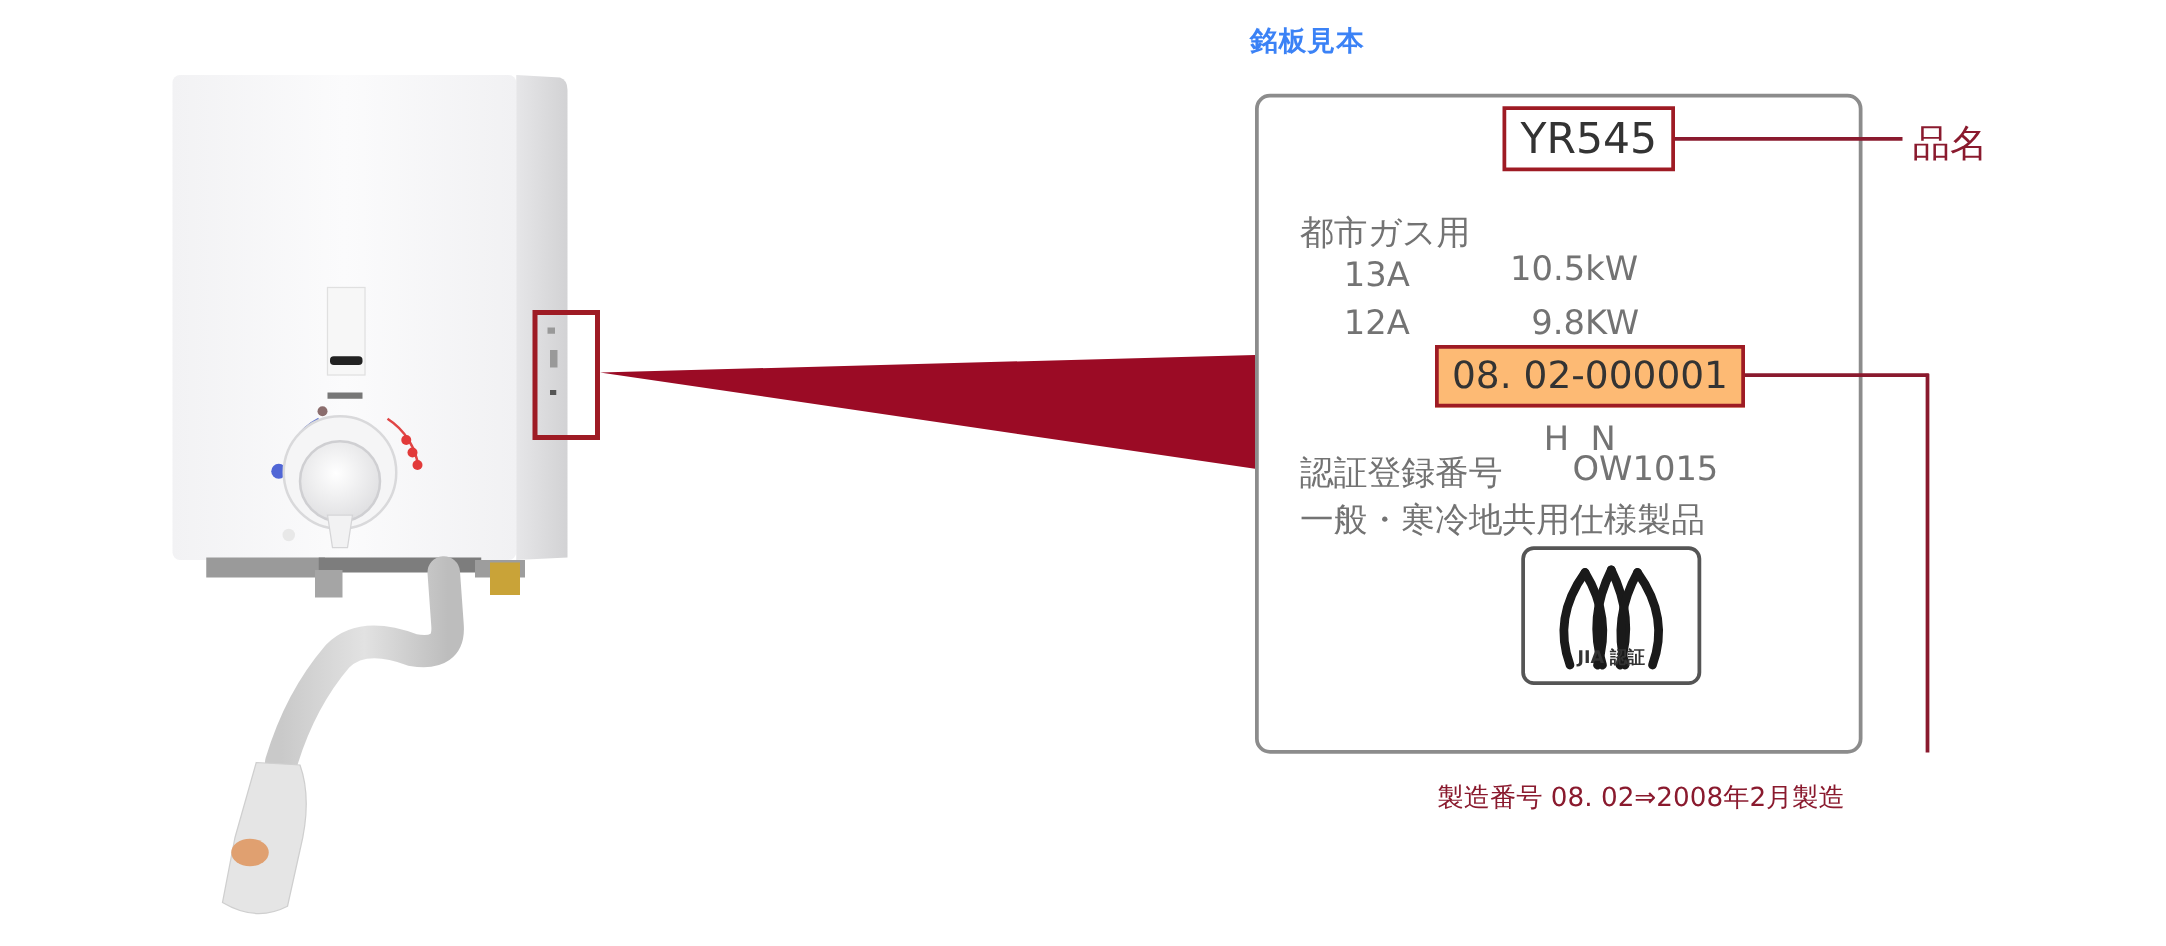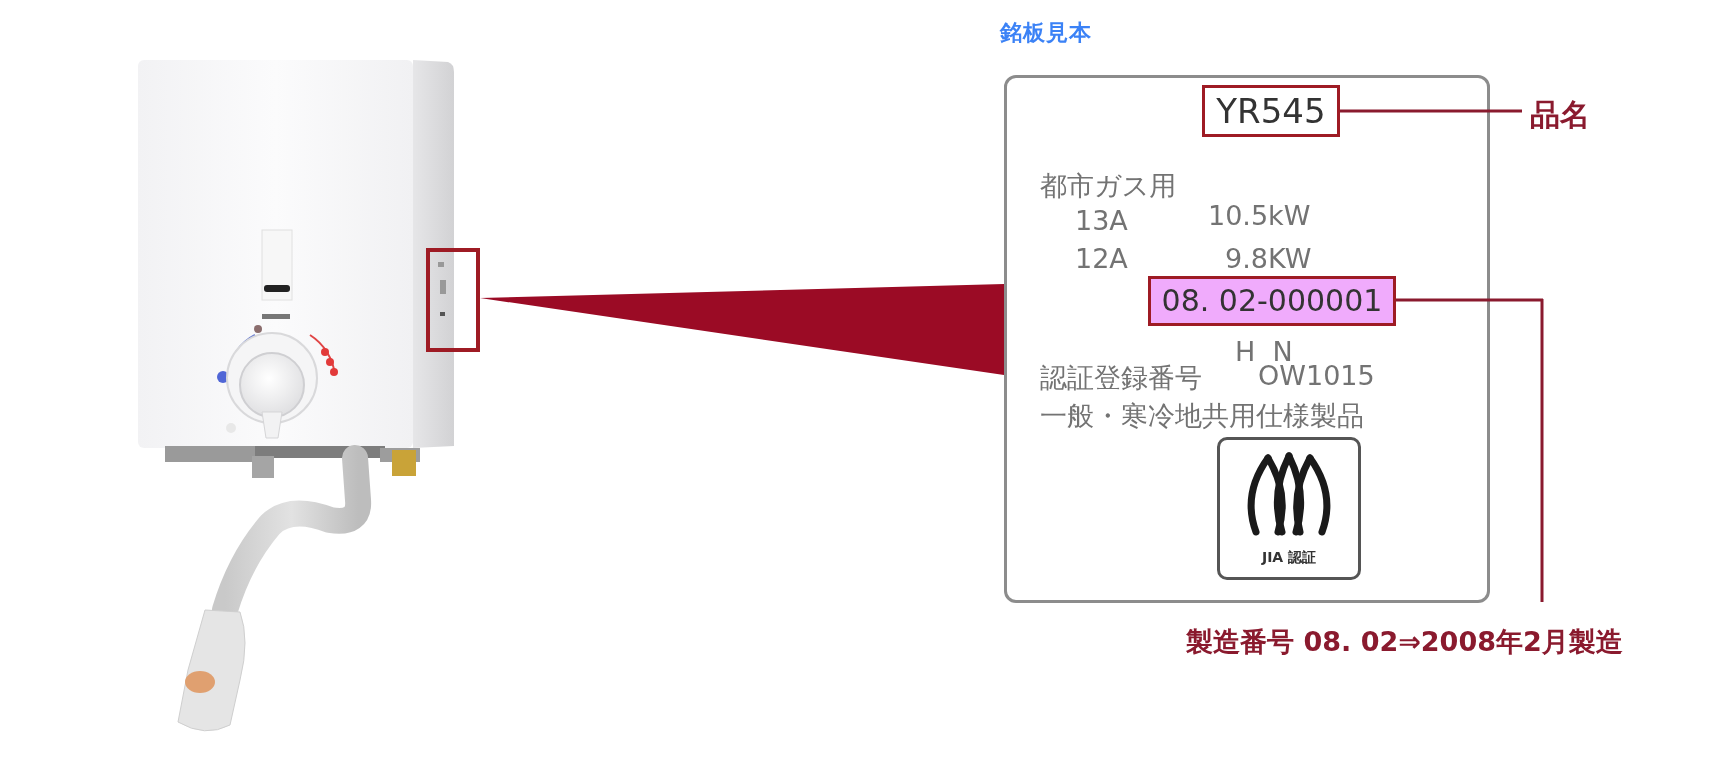--- a/index.html
+++ b/index.html
@@ -17,29 +17,29 @@
     
     .plate-title { left: 1000px; top: 18px; font-size: 22px; color: #3b82f6; font-weight: bold; letter-spacing: 1px; }
     .plate { left: 1004px; top: 75px; width: 486px; height: 528px;
              border: 3px solid #8c8c8c; border-radius: 12px; box-sizing: border-box; background: #fff; }
     .model-box { left: 1202px; top: 85px; width: 138px; height: 52px; border: 3px solid #9e1b24;
                  box-sizing: border-box; font-size: 34px; color: #333; text-align: center; line-height: 46px;
                  font-family: "DejaVu Sans", sans-serif; }
     .ptxt { color: #737373; font-size: 27px; font-family: "DejaVu Sans", sans-serif; white-space: pre; }
     .serial-box { left: 1148px; top: 276px; width: 248px; height: 50px; border: 3px solid #9e1b24;
                   box-sizing: border-box; font-size: 30px; color: #333; text-align: center; line-height: 44px;
-                  background: #f0abfc; }
-    .jia { left: 1217px; top: 437px; width: 144px; height: 143px; border: 3px solid #555;
+                  background: #fdba74; }
+    .jia { left: 1217px; top: 437px; width: 144px; height: 111px; border: 3px solid #555;
            border-radius: 10px; box-sizing: border-box; }
     .jia-label { position: absolute; left: 0; right: 0; bottom: 10px; text-align: center; font-size: 14px;
                  color: #333; font-weight: bold; }
 
-    .lbl-red { color: #8a1a2e; font-weight: bold; }
+    .lbl-red { color: #8a1a2e; }
     .label-hinmei { left: 1530px; top: 95px; font-size: 30px; }
-    .label-serial { left: 1186px; top: 624px; font-size: 27px; white-space: nowrap; }
+    .label-serial { left: 1150px; top: 624px; font-size: 21px; white-space: nowrap; }
   </style>
 </head>
 <body>
 
 <div id="heater" class="abs">
   <svg width="520" height="757" viewBox="0 0 520 757">
     <defs>
       <linearGradient id="bodyG" x1="0" x2="1" y1="0" y2="0">
         <stop offset="0" stop-color="#f2f2f4"></stop>
         <stop offset="0.5" stop-color="#fbfbfc"></stop>

